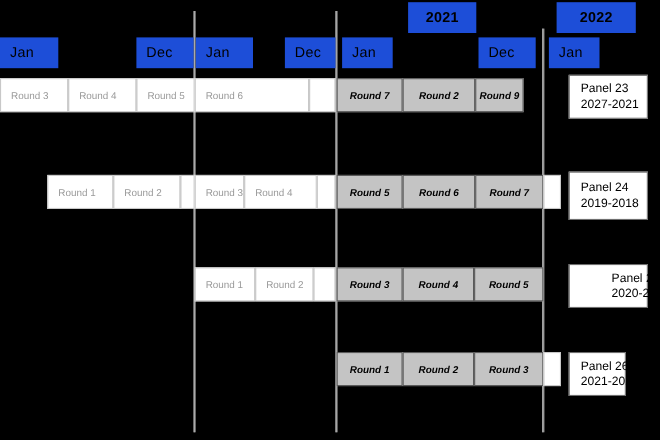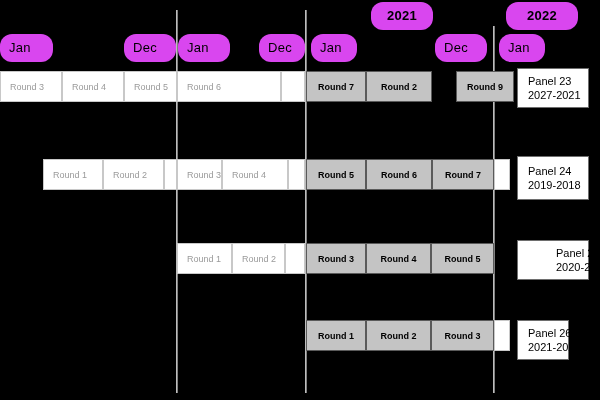--- a/index.html
+++ b/index.html
@@ -26,28 +26,27 @@
   .vrule {
     position: absolute;
     width: 2px;
     background: #808080;
     border-left: 1px solid #bdbdbd;
     box-sizing: border-box;
   }
   
   .chip {
     position: absolute;
-    background: #d946ef;
+    background: #1d4ed8;
     color: #000000;
     box-sizing: border-box;
     display: flex;
     align-items: center;
     line-height: 1.05;
     white-space: pre;
-    border-radius: 12px;
   }
   .month {
     font-size: 13px;
     padding-left: 9px;
     letter-spacing: 0.3px;
   }
   .year {
     font-size: 13px;
     font-weight: bold;
     justify-content: center;
@@ -70,20 +69,21 @@
     padding-left: 9px;
     justify-content: flex-start;
   }
   .round.plain.blank {
     padding-left: 0;
   }
   .round.shaded {
     background: #c4c4c4;
     color: #000000;
     border: 1px solid #5a5a5a;
+    font-style: italic;
     font-weight: bold;
     justify-content: center;
     padding-left: 0;
   }
   
   .panel {
     position: absolute;
     background: #ffffff;
     color: #000000;
     border: 1px solid #6e6e6e;
@@ -122,21 +122,21 @@
     </div>
   <div id="rows-layer">
       <div>
         <div class="round plain" style="left: 0px; top: 71px; width: 62px; height: 31px;">Round 3</div>
         <div class="round plain" style="left: 62px; top: 71px; width: 62px; height: 31px;">Round 4</div>
         <div class="round plain" style="left: 124px; top: 71px; width: 53px; height: 31px;">Round 5</div>
         <div class="round plain" style="left: 177px; top: 71px; width: 104px; height: 31px;">Round 6</div>
         <div class="round plain blank" style="left: 281px; top: 71px; width: 24px; height: 31px;"></div>
         <div class="round shaded" style="left: 306px; top: 71px; width: 60px; height: 31px;">Round 7</div>
         <div class="round shaded" style="left: 366px; top: 71px; width: 66px; height: 31px;">Round 2</div>
-        <div class="round shaded" style="left: 456px; top: 71px; width: 58px; height: 31px;">Round 9</div>
+        <div class="round shaded" style="left: 432px; top: 71px; width: 44px; height: 31px;">Round 9</div>
         <div class="panel" style="left: 517px; top: 68px; width: 72px; height: 40px;"><span>Panel 23</span><span>2027-2021</span></div>
       </div>
       <div>
         <div class="round plain" style="left: 43px; top: 159px; width: 60px; height: 31px;">Round 1</div>
         <div class="round plain" style="left: 103px; top: 159px; width: 61px; height: 31px;">Round 2</div>
         <div class="round plain blank" style="left: 164px; top: 159px; width: 13px; height: 31px;"></div>
         <div class="round plain" style="left: 177px; top: 159px; width: 45px; height: 31px;">Round 3</div>
         <div class="round plain" style="left: 222px; top: 159px; width: 66px; height: 31px;">Round 4</div>
         <div class="round plain blank" style="left: 288px; top: 159px; width: 17px; height: 31px;"></div>
         <div class="round shaded" style="left: 306px; top: 159px; width: 60px; height: 31px;">Round 5</div>

